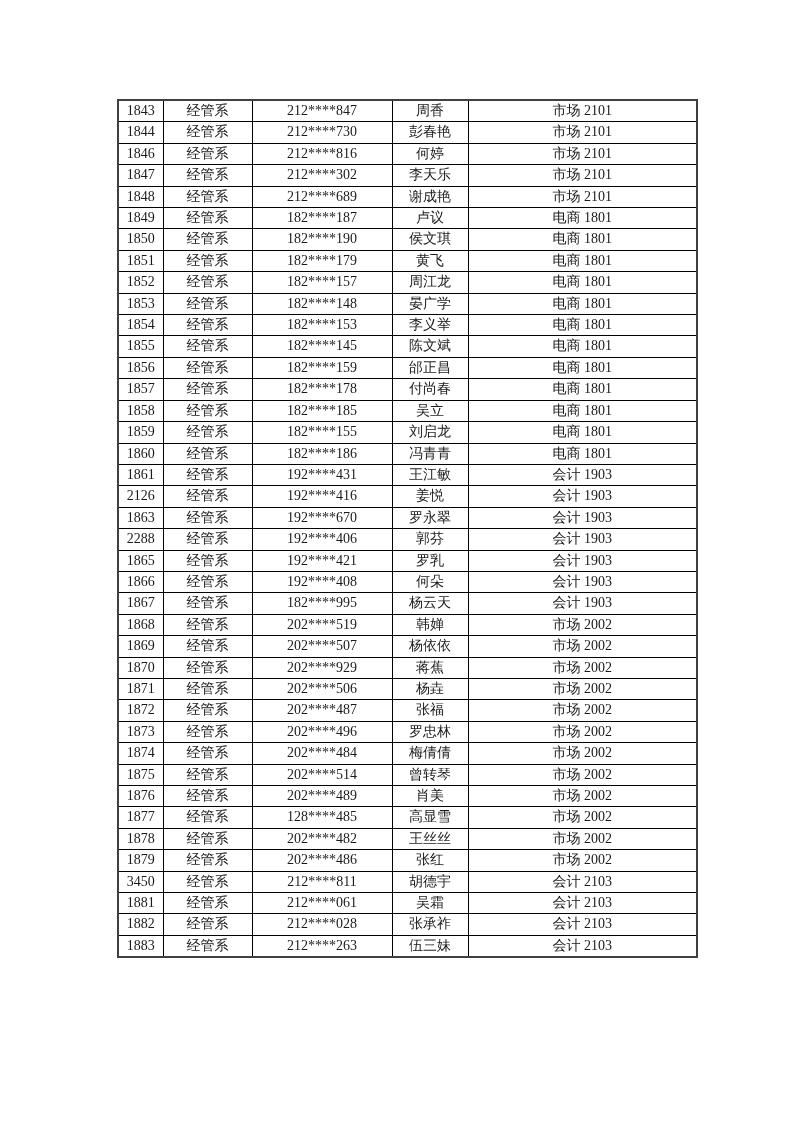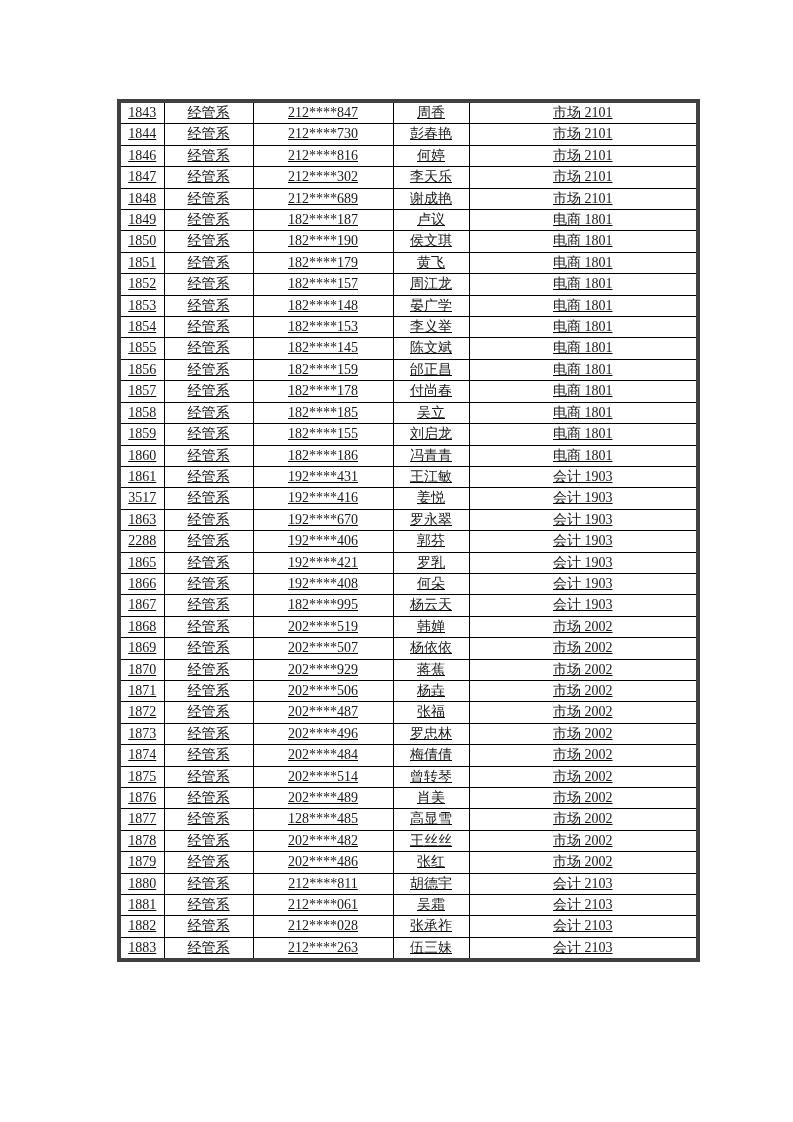--- a/index.html
+++ b/index.html
@@ -16,22 +16,21 @@
     background: #ffffff;
     overflow: hidden;
   }
   table.roster {
     position: absolute;
     left: 117px;
     top: 99px;
     width: 579px;
     border-collapse: collapse;
     table-layout: fixed;
-    border: 4px solid #404040;
-    text-decoration: underline;
+    border: 2px solid #404040;
   }
   table.roster td {
     border: 1px solid #000000;
     height: 20.4px;
     line-height: 20.4px;
     padding: 0;
     text-align: center;
     vertical-align: middle;
     font-size: 14px;
     color: #1a1a1a;
@@ -178,21 +177,21 @@
           <td>电商 1801</td>
         </tr>
         <tr>
           <td>1861</td>
           <td>经管系</td>
           <td>192****431</td>
           <td>王江敏</td>
           <td>会计 1903</td>
         </tr>
         <tr>
-          <td>3517</td>
+          <td>2126</td>
           <td>经管系</td>
           <td>192****416</td>
           <td>姜悦</td>
           <td>会计 1903</td>
         </tr>
         <tr>
           <td>1863</td>
           <td>经管系</td>
           <td>192****670</td>
           <td>罗永翠</td>
@@ -304,21 +303,21 @@
           <td>市场 2002</td>
         </tr>
         <tr>
           <td>1879</td>
           <td>经管系</td>
           <td>202****486</td>
           <td>张红</td>
           <td>市场 2002</td>
         </tr>
         <tr>
-          <td>1880</td>
+          <td>3450</td>
           <td>经管系</td>
           <td>212****811</td>
           <td>胡德宇</td>
           <td>会计 2103</td>
         </tr>
         <tr>
           <td>1881</td>
           <td>经管系</td>
           <td>212****061</td>
           <td>吴霜</td>

